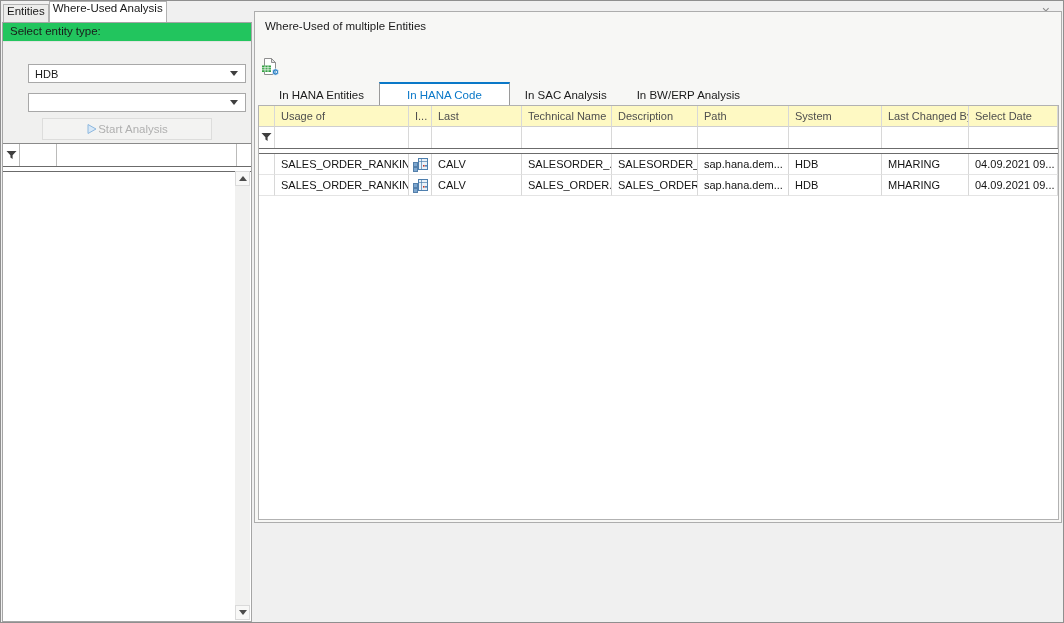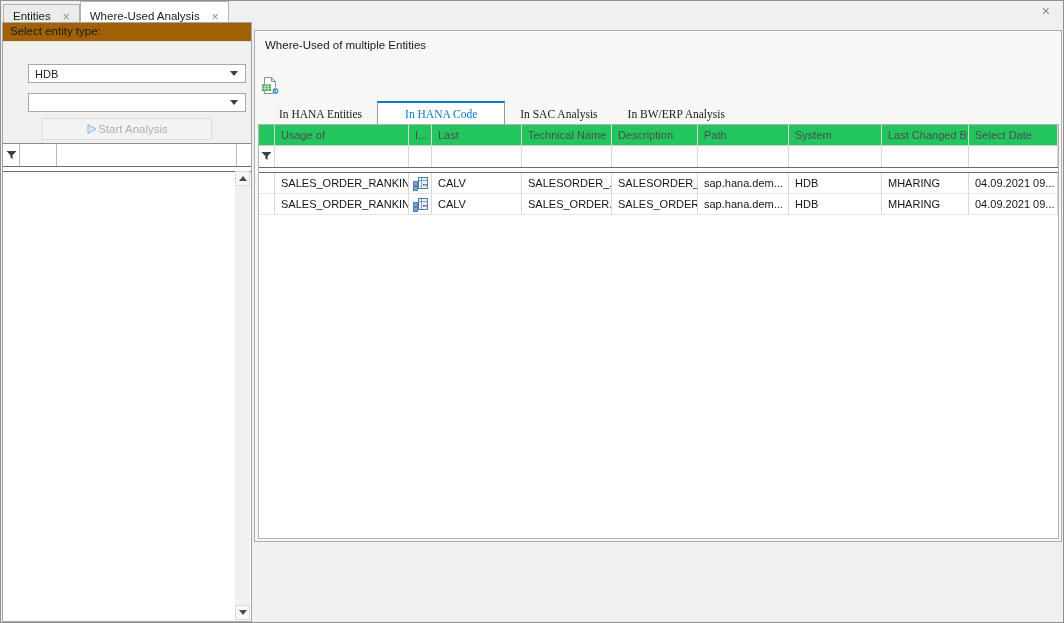--- a/index.html
+++ b/index.html
@@ -3,29 +3,29 @@
 <meta charset="utf-8">
 <style>
   html,body{margin:0;padding:0;background:#e8e8e8;}
   .window{
     position:relative;width:1064px;height:623px;background:#f0f0f0;
     border:1px solid #8f8f8f;box-sizing:border-box;overflow:hidden;
     font-family:"Liberation Sans","DejaVu Sans",sans-serif;font-size:11px;color:#1a1a1a;
   }
   
   .doc-tabbar{position:absolute;left:0;top:0;right:0;height:21px;display:flex;align-items:flex-end;padding-left:2px;}
-  .doc-tab{display:flex;align-items:flex-end;gap:12px;padding:0 9px;height:18px;
-    background:#ececeb;border:1px solid #b2b2b2;border-bottom:none;box-sizing:border-box;font-size:11.5px;cursor:default;}
+  .doc-tab{display:flex;align-items:flex-end;gap:12px;padding:0 3px;height:18px;
+    background:#ececeb;border:1px solid #b2b2b2;border-bottom:none;box-sizing:border-box;font-size:11.5px;cursor:default;flex-direction:column;}
   .doc-tab.active{height:21px;background:#ffffff;}
   .tab-close{color:#8d8d8d;font-size:12px;line-height:10px;}
   .panel-close{position:absolute;right:13px;top:4px;font-size:14px;line-height:12px;color:#8a8a8a;cursor:default;}
   
   .left-panel{position:absolute;left:1px;top:21px;width:250px;height:600px;
     background:#f0f0ef;border:1px solid #a5a5a5;box-sizing:border-box;}
-  .group-header{height:16px;background:#a16207;border-bottom:1px solid #e3e3e1;padding:2px 0 0 7px;box-sizing:content-box;font-size:11.5px;}
+  .group-header{height:16px;background:#22c55e;border-bottom:1px solid #e3e3e1;padding:2px 0 0 7px;box-sizing:content-box;font-size:11.5px;}
   .group-body{position:relative;height:104px;}
   .combo{position:absolute;left:25px;width:218px;height:19px;background:#fff;border:1px solid #a8a8a8;
     box-sizing:border-box;display:flex;align-items:center;justify-content:space-between;padding-left:6px;}
   .combo1{top:22px;} .combo2{top:51px;}
   .combo-arrow{width:22px;display:flex;align-items:center;justify-content:center;}
   .tri-down{width:0;height:0;border-left:4px solid transparent;border-right:4px solid transparent;border-top:5px solid #3f3f3f;}
   .start-btn{position:absolute;left:39px;top:76px;width:170px;height:22px;background:#f3f3f2;
     border:1px solid #dddddc;box-sizing:border-box;display:flex;align-items:center;justify-content:center;gap:0;
     color:#b0b0b0;font-size:11.5px;}
   .left-grid{position:absolute;left:0;right:0;top:120px;bottom:0;background:#fff;border-top:1px solid #8a8a8a;}
@@ -34,35 +34,35 @@
   .lg-c1{width:36px;border-left:1px solid #bbbbba;border-right:1px solid #bbbbba;}
   .lg-c2{width:179px;border-right:1px solid #bbbbba;}
   .lg-dbl{height:4px;border-top:1px solid #6b6b6b;border-bottom:1px solid #6b6b6b;}
   .vscroll{position:absolute;top:27px;right:1px;bottom:1px;width:15px;background:#f1f1f0;
     display:flex;flex-direction:column;justify-content:space-between;align-items:center;}
   .sb-btn{width:15px;height:15px;background:#f8f8f7;border:1px solid #dadada;box-sizing:border-box;
     display:flex;align-items:center;justify-content:center;}
   .tri-up-s{width:0;height:0;border-left:4px solid transparent;border-right:4px solid transparent;border-bottom:5px solid #4c4c4c;}
   .tri-down-s{width:0;height:0;border-left:4px solid transparent;border-right:4px solid transparent;border-top:5px solid #4c4c4c;}
   
-  .right-panel{position:absolute;left:253px;top:29px;width:808px;height:512px;
+  .right-panel{position:absolute;left:253px;top:10px;width:808px;height:512px;
     background:#f7f7f5;border:1px solid #adadad;box-sizing:border-box;}
   .rp-title{position:absolute;left:10px;top:8px;font-size:11.5px;}
   .excel-btn{position:absolute;left:5px;top:44px;width:20px;height:20px;display:flex;align-items:center;justify-content:center;}
-  .rp-tabs{position:absolute;left:2px;top:70px;height:23px;display:flex;align-items:stretch;font-size:11.5px;font-family:Liberation Serif, serif;}
+  .rp-tabs{position:absolute;left:2px;top:70px;height:23px;display:flex;align-items:stretch;font-size:11.5px;}
   .rtab{display:flex;align-items:center;padding:0 15px;margin-top:3px;cursor:default;}
   .rtab.active{margin-top:0;background:#fff;border:1px solid #9a9a9a;border-top:2px solid #0a78c8;border-bottom:none;
     color:#0a78c8;padding:0 27px;}
   .grid{position:absolute;left:3px;top:93px;right:2px;bottom:2px;background:#fff;
     border:1px solid #b2b2b2;box-sizing:border-box;overflow:hidden;}
   .grow{display:grid;grid-template-columns:16px 134px 23px 90px 90px 86px 91px 93px 87px minmax(30px,1fr);}
   .grow > div{border-right:1px solid #d8d8d8;padding-left:6px;overflow:hidden;white-space:nowrap;
     display:flex;align-items:center;box-sizing:border-box;}
   .grow > div.ind{padding:0;justify-content:center;}
-  .hrow{height:21px;background:#22c55e;color:#4e4e4e;}
+  .hrow{height:21px;background:#fef9c3;color:#4e4e4e;}
   .hrow > div{border-bottom:1px solid #cfcfcf;}
   .frow{height:21px;background:#fff;}
   .sep{height:4px;border-top:1px solid #6b6b6b;border-bottom:1px solid #6b6b6b;background:#fff;}
   .drow{height:21px;color:#141414;}
   .drow > div{border-bottom:1px solid #e4e4e4;}
 </style>
 </head>
 <body>
 
 <div class="window">

